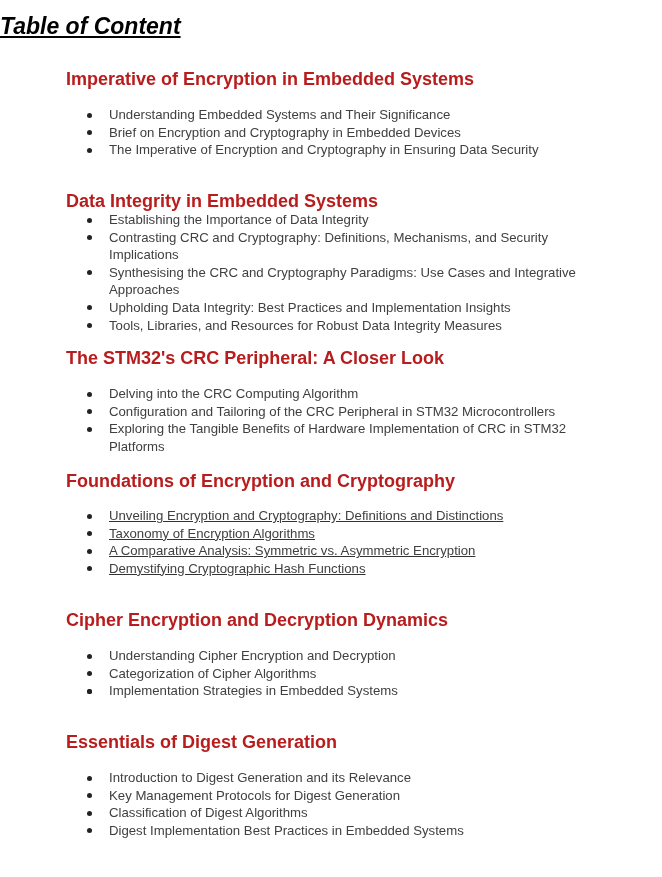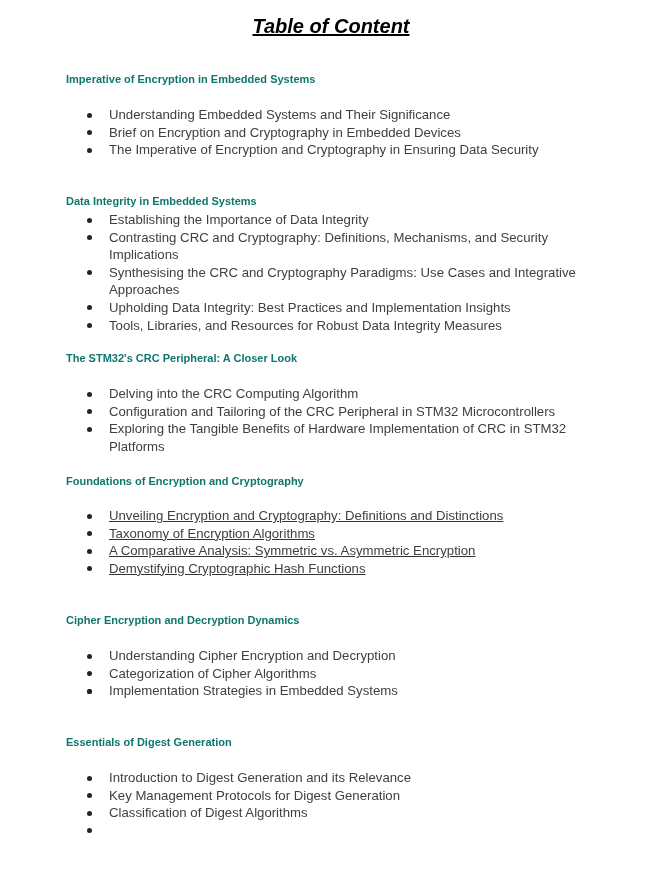--- a/index.html
+++ b/index.html
@@ -1,22 +1,22 @@
 <!DOCTYPE html>
 <html><head>
 <meta charset="utf-8">
 <style>
   html, body { margin: 0; padding: 0; background: #ffffff; }
   body { width: 662px; height: 877px; position: relative; overflow: hidden;
          font-family: "Liberation Sans", sans-serif; color: #333333; }
-  .title { position: absolute; left: 0; width: 662px; top: 11px; text-align: center;
-           font-size: 20px; font-weight: bold; font-style: italic; text-decoration: underline;
+  .title { position: absolute; left: 0; width: 662px; top: 11px; 
+           font-size: 23px; font-weight: bold; font-style: italic; text-decoration: underline;
            color: #000000; line-height: 30px; }
-  .heading { position: absolute; left: 66px; font-size: 11px; font-weight: bold;
-             color: #0f766e; line-height: 17.5px; white-space: nowrap; }
+  .heading { position: absolute; left: 66px; font-size: 18px; font-weight: bold;
+             color: #b91c1c; line-height: 17.5px; white-space: nowrap; }
   .list { position: absolute; left: 66px; width: 540px; margin: 0; padding: 0; list-style: none; }
   .list li { position: relative; padding-left: 43px; font-size: 13.2px; line-height: 17.6px;
              color: #404040; }
   .list li .bullet { position: absolute; left: 21px; top: 6.5px; width: 5px; height: 5px;
                      border-radius: 50%; background: #222222; }
 </style>
 </head>
 <body>
 
 <div class="title">Table of Content</div>
@@ -58,14 +58,14 @@
   <li><span class="bullet"></span><span>Categorization of Cipher Algorithms</span></li>
   <li><span class="bullet"></span></li>
   <li><span class="bullet"></span><span>Implementation Strategies in Embedded Systems</span></li>
 </ul>
 
 <div class="heading" style="top:734px;">Essentials of Digest Generation</div>
 <ul class="list" style="top:769px;">
   <li><span class="bullet"></span><span>Introduction to Digest Generation and its Relevance</span></li>
   <li><span class="bullet"></span><span>Key Management Protocols for Digest Generation</span></li>
   <li><span class="bullet"></span><span>Classification of Digest Algorithms</span></li>
-  <li><span class="bullet"></span></li>
+  <li><span class="bullet"></span><span>Digest Implementation Best Practices in Embedded Systems</span></li>
 </ul>
 
 </body></html>

